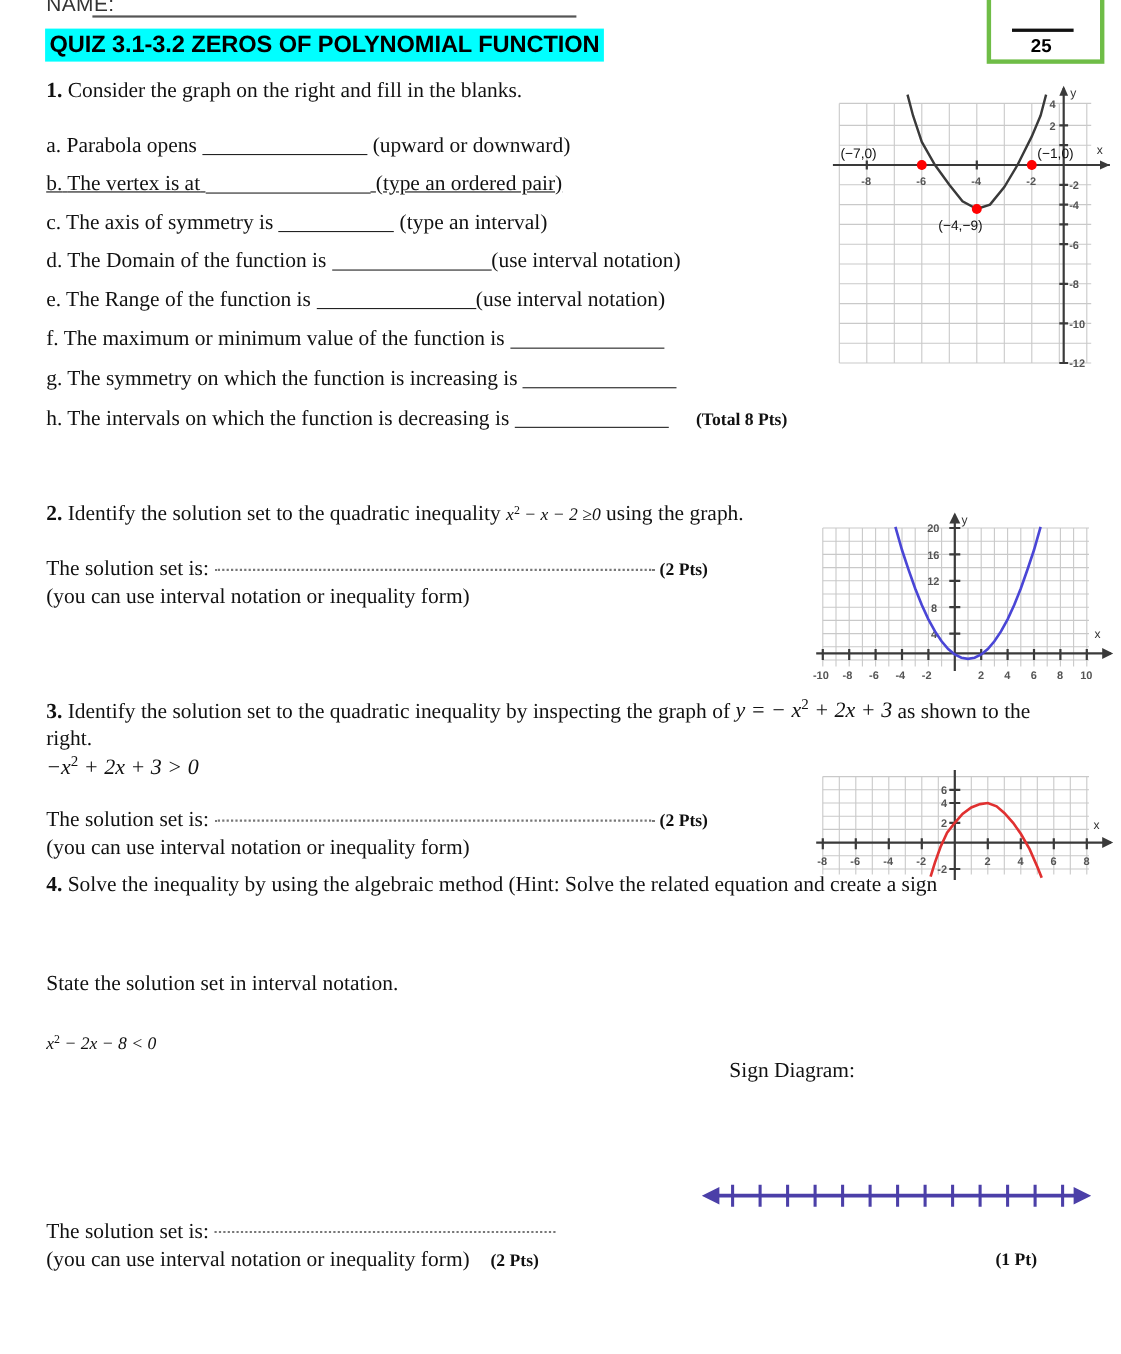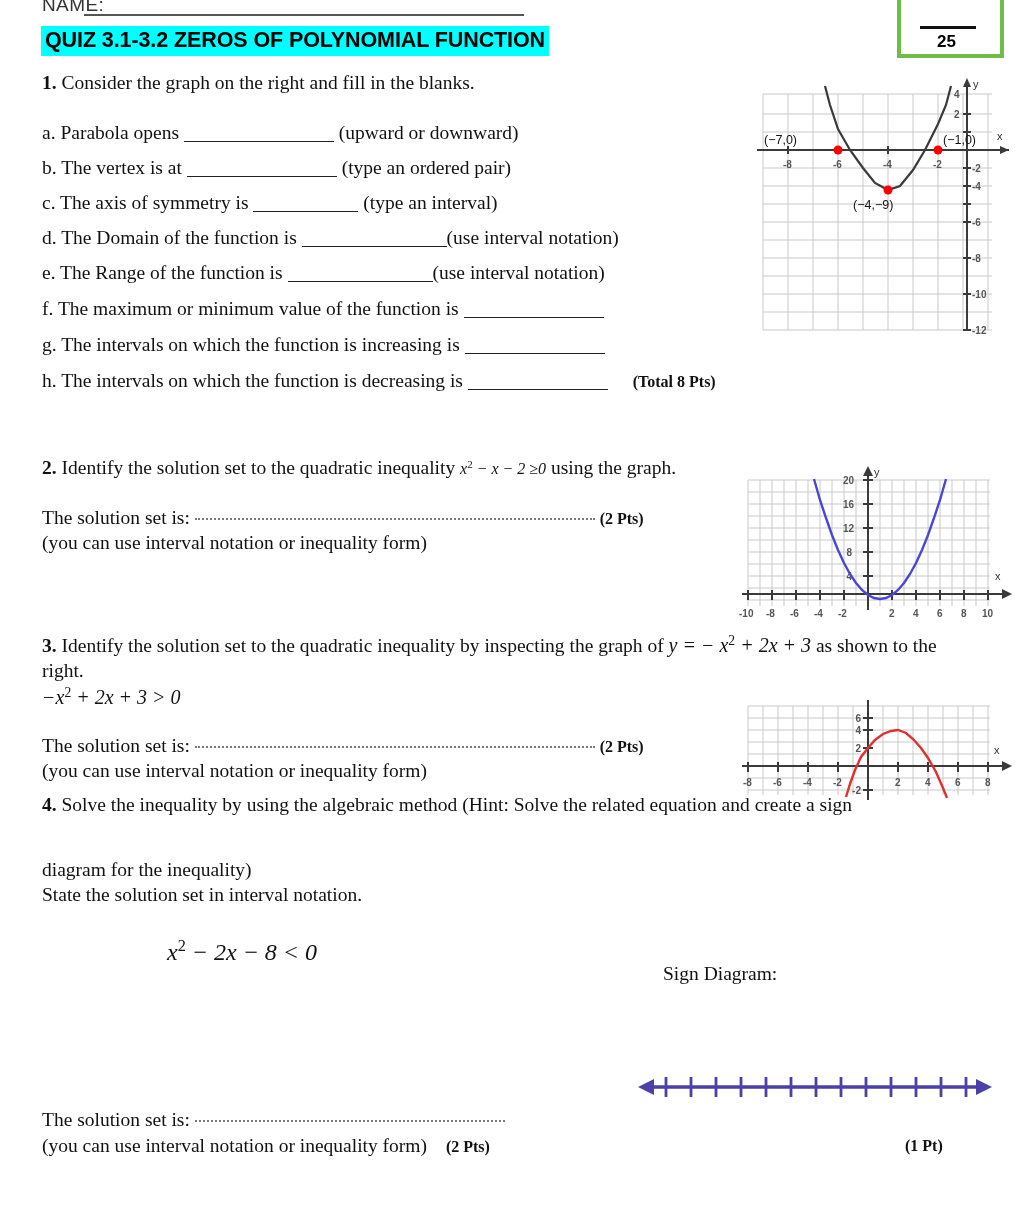--- a/index.html
+++ b/index.html
@@ -62,21 +62,21 @@
     <span>Consider the graph on the right and fill in the blanks.</span>
   </div>
 
   <div class="q" style="left:42px;top:120px;width:700px;">
     <span>a.</span>
     <span>Parabola opens</span>
     <span class="blank" style="width:150px"></span>
     <span>(upward or downward)</span>
   </div>
 
-  <div class="q" style="left:42px;top:155px;width:700px;">
+  <div class="q" style="left:42px;top:155px;width:700px;text-decoration:underline;">
     <span>b.</span>
     <span>The vertex is at</span>
     <span class="blank" style="width:150px"></span>
     <span>(type an ordered pair)</span>
   </div>
 
   <div class="q" style="left:42px;top:190px;width:700px;">
     <span>c.</span>
     <span>The axis of symmetry is</span>
     <span class="blank" style="width:105px"></span>
@@ -96,21 +96,21 @@
   </div>
 
   <div class="q" style="left:42px;top:296px;width:700px;">
     <span>f.</span>
     <span>The maximum or minimum value of the function is</span>
     <span class="blank" style="width:140px"></span>
   </div>
 
   <div class="q" style="left:42px;top:332px;width:700px;">
     <span>g.</span>
-    <span>The intervals on which the function is increasing is</span>
+    <span>The symmetry on which the function is increasing is</span>
     <span class="blank" style="width:140px"></span>
   </div>
 
   <div class="q" style="left:42px;top:368px;width:760px;">
     <span>h.</span>
     <span>The intervals on which the function is decreasing is</span>
     <span class="blank" style="width:140px"></span>
     <span class="pts" style="margin-left:20px">(Total 8 Pts)</span>
   </div>
 
@@ -366,24 +366,23 @@
 
       <path d="M 114,97 L 118,84 L 123,70 L 129,57 L 136,48 L 143,40 L 151,34 L 159,31 L 166,30
                L 174,33 L 181,39 L 189,48 L 196,58 L 204,72 L 211,88 L 215,98" fill="none" stroke="#e03030" stroke-width="2.4"></path>
     </svg>
   </div>
 
   <div class="q" style="left:42px;top:792px;width:900px;">
     <b>4.</b>
     <span>Solve the inequality by using the algebraic method (Hint: Solve the related equation and create a sign</span>
   </div>
-  <div class="q" style="left:42px;top:857px;width:900px;">diagram for the inequality)</div>
   <div class="q" style="left:42px;top:882px;width:900px;">State the solution set in interval notation.</div>
 
-  <div class="q" style="left:42px;top:933px;width:400px;font-size:24px;text-align:center;">
+  <div class="q" style="left:42px;top:933px;width:400px;font-size:16px;">
     <span class="mi"><i>x</i><sup class="e">2</sup> − 2<i>x</i> − 8 &lt; 0</span>
   </div>
   <div class="q" style="left:663px;top:933px;width:300px;margin-top:28px;">Sign Diagram:</div>
 
   <div class="graph" style="left:630px;top:1066px;">
     <svg width="370" height="42" viewBox="0 0 370 42">
       <line x1="18" y1="21" x2="352" y2="21" stroke="#4b3fa8" stroke-width="3.4"></line>
       <polygon points="8,21 24,13 24,29" fill="#4b3fa8"></polygon>
       <polygon points="362,21 346,13 346,29" fill="#4b3fa8"></polygon>
       <g stroke="#4b3fa8" stroke-width="2.8">

